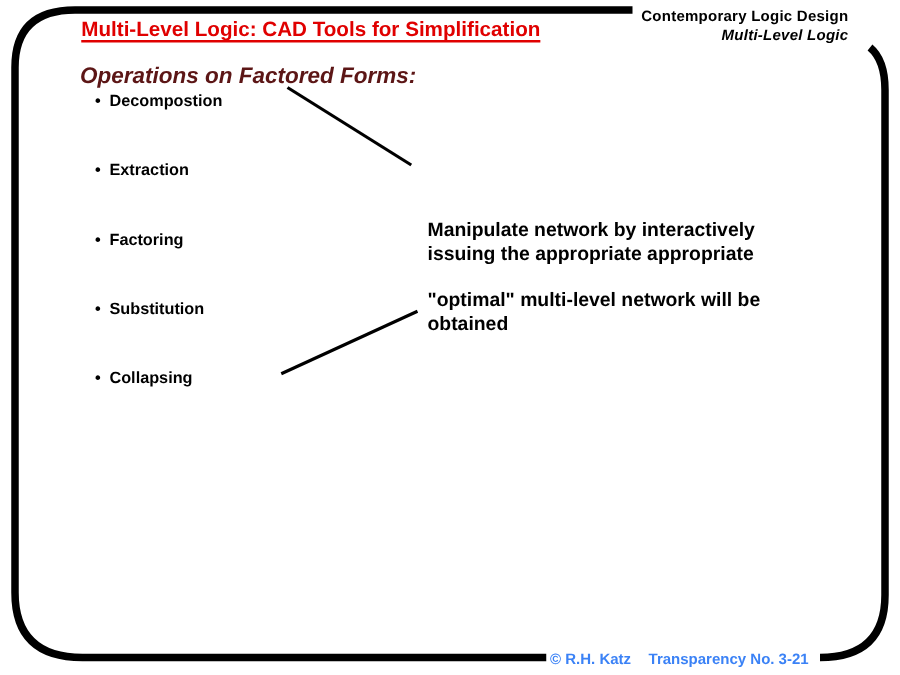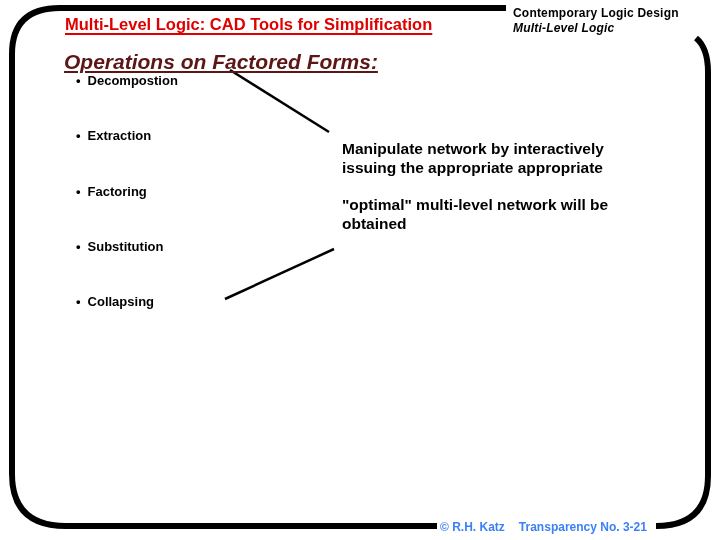--- a/index.html
+++ b/index.html
@@ -36,45 +36,45 @@
   #header-block {
     left: 513px;
     top: 6px;
     font-size: 12px;
     font-weight: bold;
     color: #000000;
     line-height: 15px;
     letter-spacing: 0.2px;
     white-space: nowrap;
   }
-  #header-chapter { font-style: italic; }
+  #header-chapter { font-style: italic; text-align: right; }
   #section-heading {
     left: 64px;
     top: 50px;
-    font-size: 21px;
+    font-size: 18px;
     font-weight: bold;
     font-style: italic;
     white-space: nowrap;
-    text-decoration: underline;
   }
   .bullet-item {
     left: 76px;
     font-size: 13px;
     font-weight: bold;
     color: #000000;
     white-space: nowrap;
   }
   .bullet-marker { margin-right: 7px; }
   .annotation {
     left: 342px;
     font-size: 15.5px;
     font-weight: bold;
     color: #000000;
     line-height: 19px;
     white-space: nowrap;
+    margin-top: 36px;
   }
   #footer-block {
     left: 440px;
     top: 520px;
     font-size: 12px;
     font-weight: bold;
     color: #3b82f6;
     white-space: nowrap;
   }
   #footer-transparency { margin-left: 14px; }

